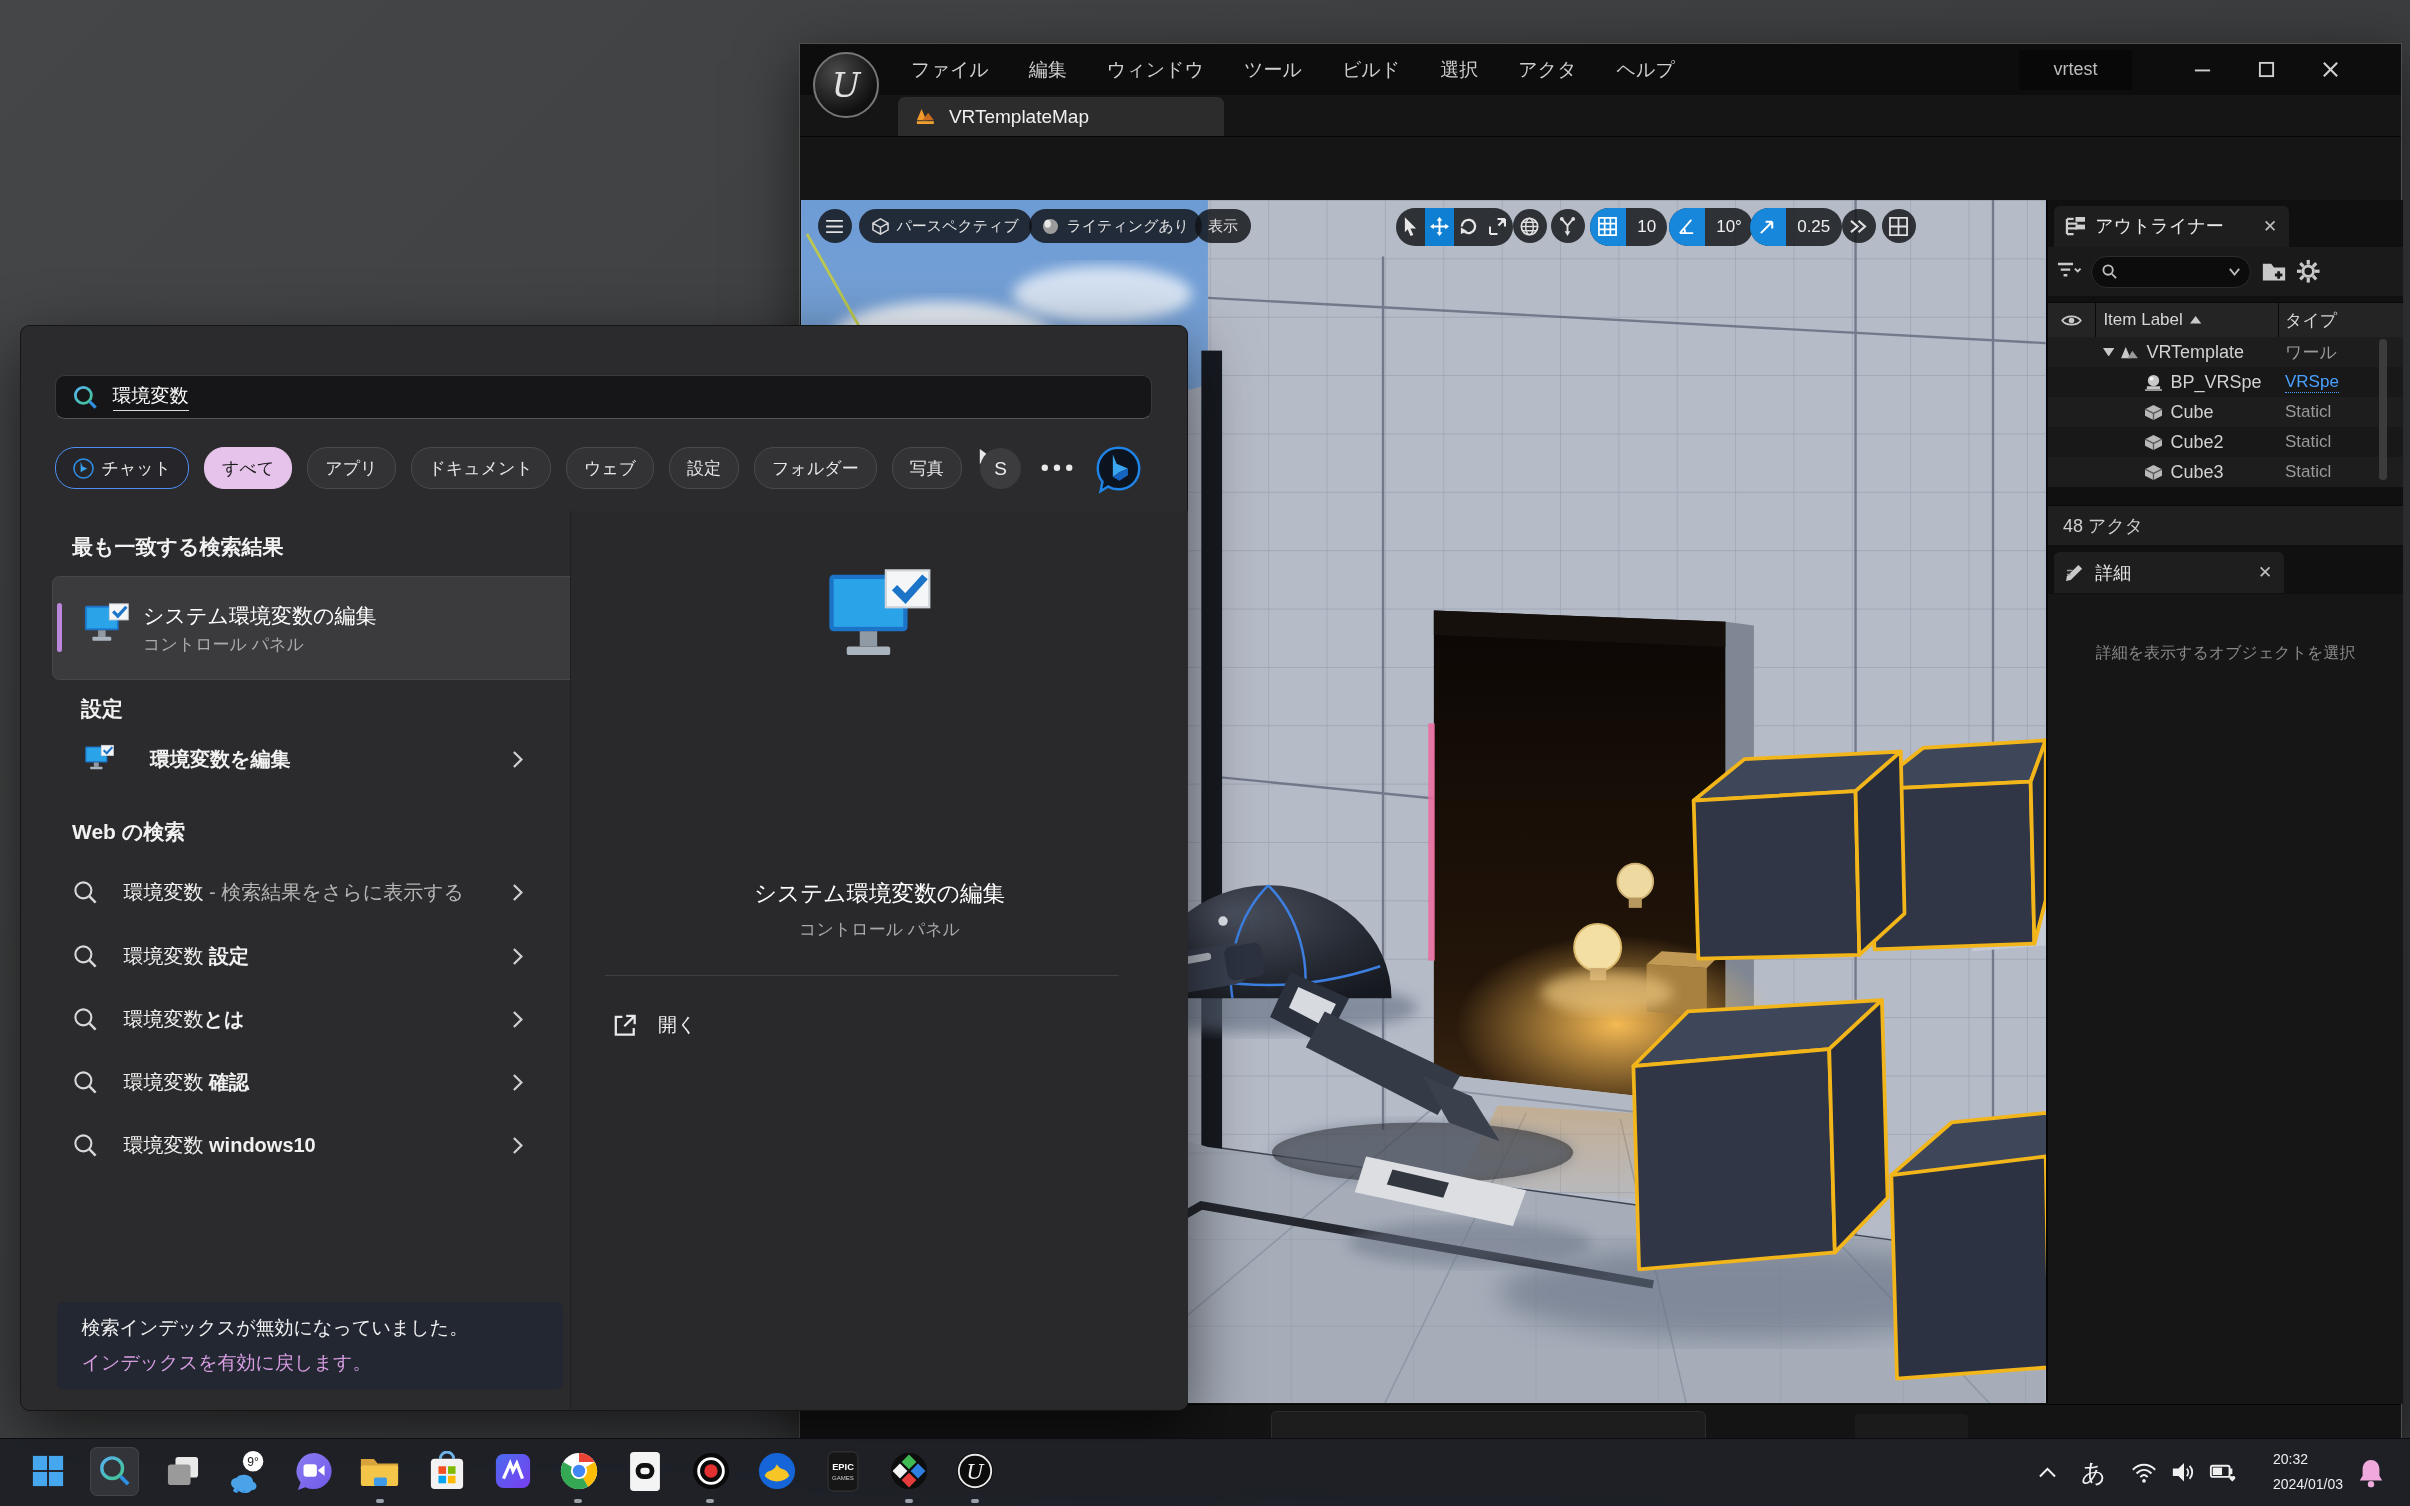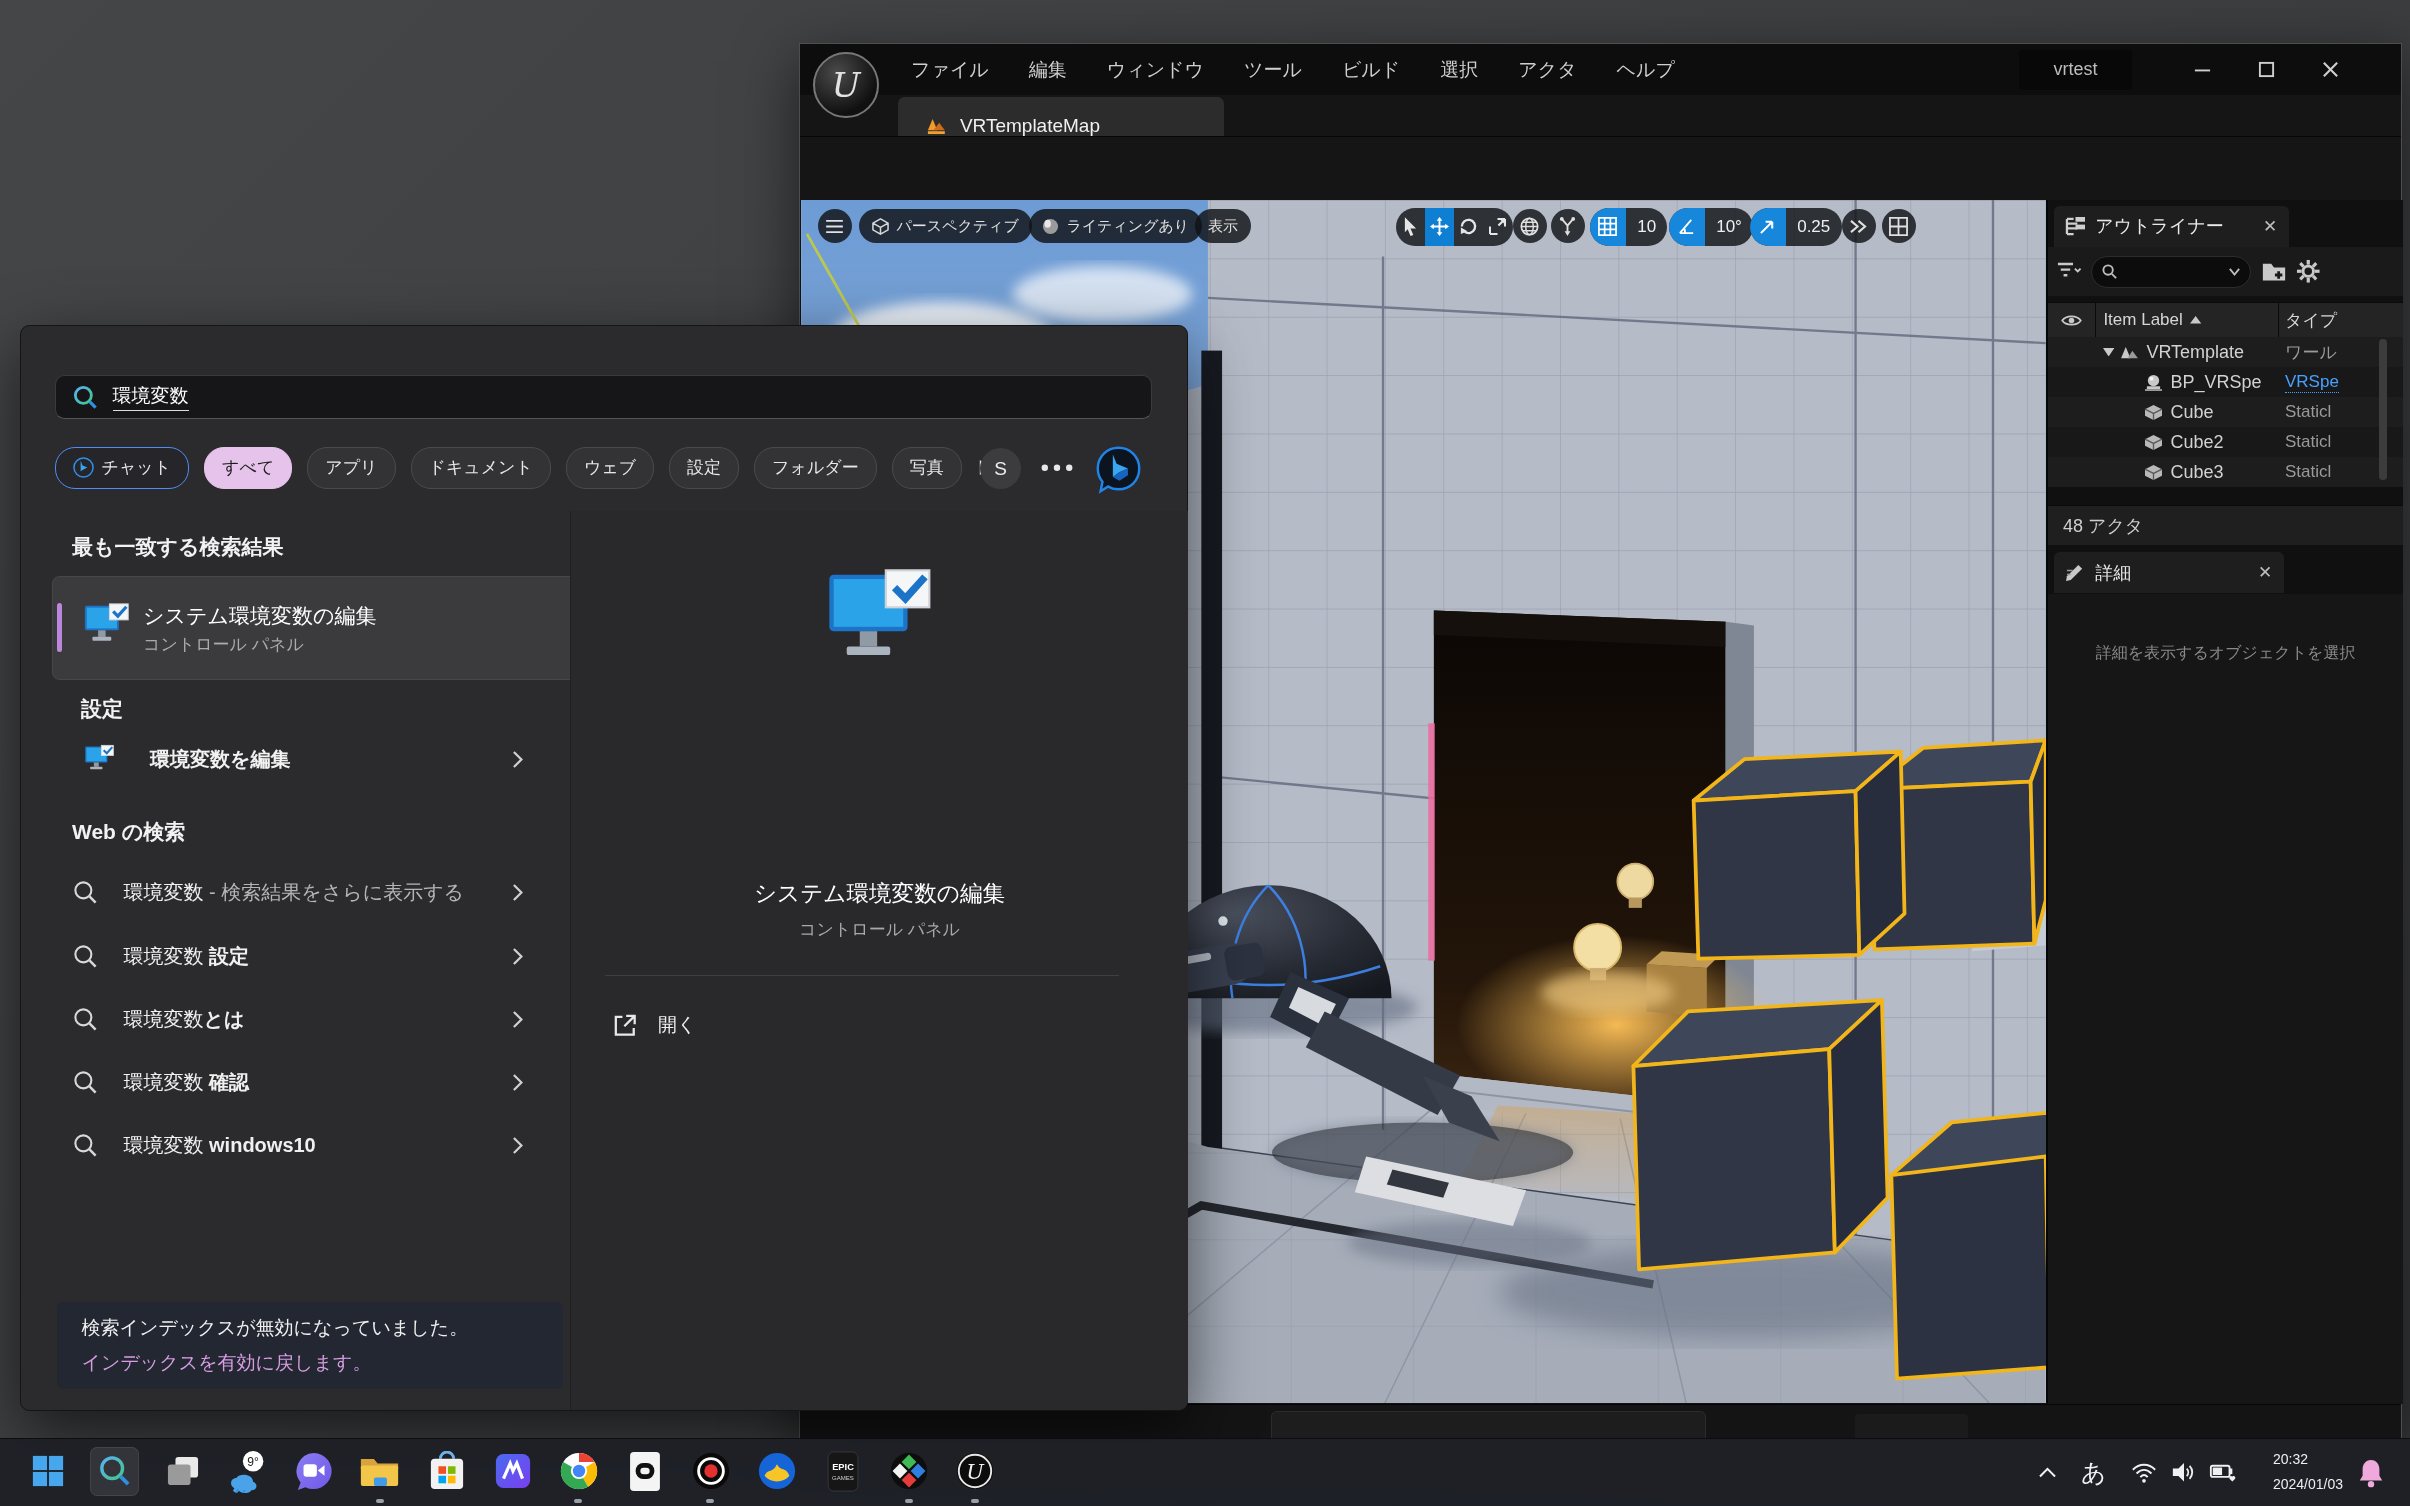--- a/index.html
+++ b/index.html
@@ -19,21 +19,21 @@
   .ue-menu-item{font-size:19px;color:#cfcfcf;cursor:default;white-space:nowrap}
   .ue-logo{left:13px;top:7.5px;width:62px;height:62px;border-radius:50%;z-index:5;
            background:radial-gradient(circle at 35% 30%,#4a4a4a,#101010 70%);
            border:2.8px solid #777;display:flex;align-items:center;justify-content:center}
   .ue-logo span{font-family:"DejaVu Serif",serif;font-size:34px;color:#e2e2e2;font-style:italic}
   .ue-projname{left:1219px;top:5.6px;width:113px;height:40px;background:#080808;border-radius:3.8px;
                display:flex;align-items:center;justify-content:center;font-size:18px;color:#bdbdbd}
   .winbtn{top:0;width:49px;height:51px;display:flex;align-items:center;justify-content:center;color:#cfcfcf}
   .ue-tabrow{left:0;top:51px;width:100%;height:41px;background:#151515}
   .ue-tab{left:98px;top:1.9px;height:40px;width:326px;background:#2c2c2c;border-radius:6.6px 6.6px 0 0;
-          display:flex;align-items:flex-end;gap:11.3px;padding-left:28px;box-sizing:border-box}
+          display:flex;align-items:center;gap:11.3px;padding-left:17px;box-sizing:border-box}
   .ue-tab-label{font-size:19px;color:#f0f0f0}
   .ue-toolbar{left:0;top:92px;width:100%;height:64px;background:#151515;border-top:0.9px solid #060606;border-bottom:0.9px solid #060606}
   .tb-sep{top:105px;width:0.9px;height:38px;background:#2e2e2e}
   .mode-btn{left:177px;top:104px;height:43px;width:179px;background:#050505;border:0.9px solid #3e3e3e;border-radius:4.7px;
             display:flex;align-items:center;gap:9.4px;padding:0 11.3px;box-sizing:border-box}
   .mode-btn span{font-size:18px;color:#e3e3e3}
   .tb-text{font-size:18px;color:#dadada}
   .playgroup{left:678px;top:102px;height:47px;width:217px;background:#232323;border-radius:5.6px;display:flex;align-items:center}
   .playseg{width:43px;height:47px;display:flex;align-items:center;justify-content:center;border-right:0.9px solid #161616}
   .chev{width:13px;height:13px}
@@ -70,21 +70,21 @@
   .vp-snap .ic{width:36px;height:38px;background:#1787dc;display:flex;align-items:center;justify-content:center}
   .vp-snap .val{padding:0 11.3px;display:flex;align-items:center;color:#f0f0f0;font-size:17px}
   .statusstrip{left:0;top:1360px;width:100%;height:35px;background:#141414;border-top:1.9px solid #060606}
 
   
   #search-panel{left:20px;top:325px;width:1166px;height:1084px;background:#2b2b2d;border:0.9px solid #151515;
                 border-radius:9.4px;box-shadow:0 22.6px 66px rgba(0,0,0,.6);z-index:20}
   .sp-searchbox{left:34px;top:49px;width:1097px;height:44px;background:#161618;border:0.9px solid #3a3a3c;border-bottom:1.9px solid #555;
                 border-radius:9.4px;display:flex;align-items:center;gap:15px;padding:0 17px;box-sizing:border-box}
   .sp-query{font-size:19px;color:#fff;border-bottom:1.9px solid #dcdcdc;padding-bottom:0.9px}
-  .sp-pills{left:34px;top:121px;height:41px;display:flex;gap:15px;align-items:center}
+  .sp-pills{left:34px;top:121px;height:41px;display:flex;gap:15px;}
   .sp-pill{height:40px;border-radius:20px;background:#333336;border:0.9px solid #4a4a4c;display:flex;align-items:center;
            gap:7.5px;padding:0 17px;font-size:17px;color:#e8e8e8;white-space:nowrap}
   .sp-pill.chat{border:1.9px solid #4f8ef5;background:#26262a}
   .sp-pill.active{background:#e6c3ea;border-color:#e6c3ea;color:#1c1c1c}
   .sp-head{font-size:21px;font-weight:bold;color:#f2f2f2}
   .sp-card{left:31px;top:250px;width:749px;height:102px;background:#3b3b3e;border:0.9px solid #474749;border-radius:7.5px}
   .sp-accent{left:3.8px;top:26px;width:5.6px;height:49px;border-radius:2.8px;background:#bb87dd}
   .sp-card-title{left:90px;top:24.5px;font-size:21px;color:#fff}
   .sp-card-sub{left:90px;top:56px;font-size:17px;color:#ababab}
   .sug-row{position:absolute;left:31px;width:518px;height:53px;display:flex;align-items:center;gap:26px;padding-left:21px;box-sizing:border-box}

